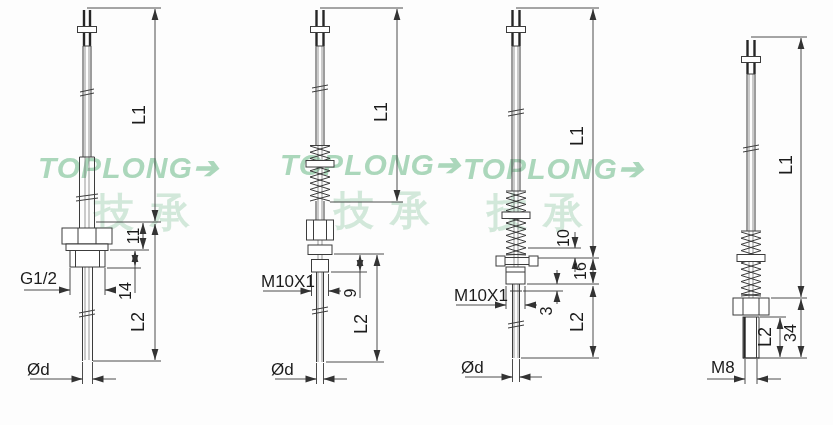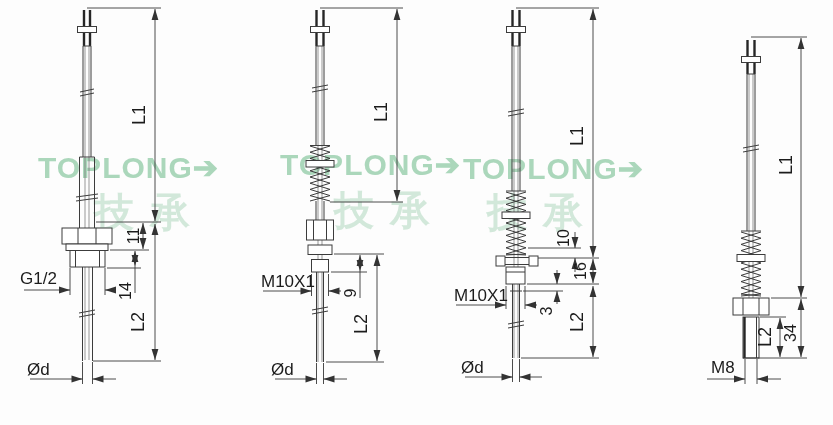--- a/index.html
+++ b/index.html
@@ -1,19 +1,19 @@
 <!DOCTYPE html>
 <html><head>
 <meta charset="utf-8">
 <style>
   html,body{margin:0;padding:0;background:#fff;}
   #canvas{position:relative;width:833px;height:425px;background:#fdfdfd;overflow:hidden;
           font-family:"Liberation Sans",sans-serif;}
   .wm{position:absolute;white-space:nowrap;pointer-events:none;}
-  .wm-brand{font-weight:bold;font-size:30px;letter-spacing:1px;color:rgba(150,205,170,0.8);}
+  .wm-brand{font-weight:bold;font-size:30px;letter-spacing:1px;color:rgba(150,205,170,0.8);font-style:italic;}
   .wm-brand .arr{font-size:30px;}
   .wm-cjk{font-weight:bold;font-size:40px;letter-spacing:16px;color:rgba(175,215,190,0.55);}
   svg{position:absolute;left:0;top:0;}
   .ln{stroke:#3c3c3c;stroke-width:1;fill:none;}
   .thick{stroke:#262626;stroke-width:2.4;fill:none;}
   .thin{stroke:#6b6b6b;stroke-width:0.7;fill:none;}
   .dim{stroke:#383838;stroke-width:0.9;fill:none;}
   .fillw{fill:#fff;stroke:#3c3c3c;stroke-width:1;}
   text{fill:#1c1c1c;}
   .t16{font-size:16px;}

